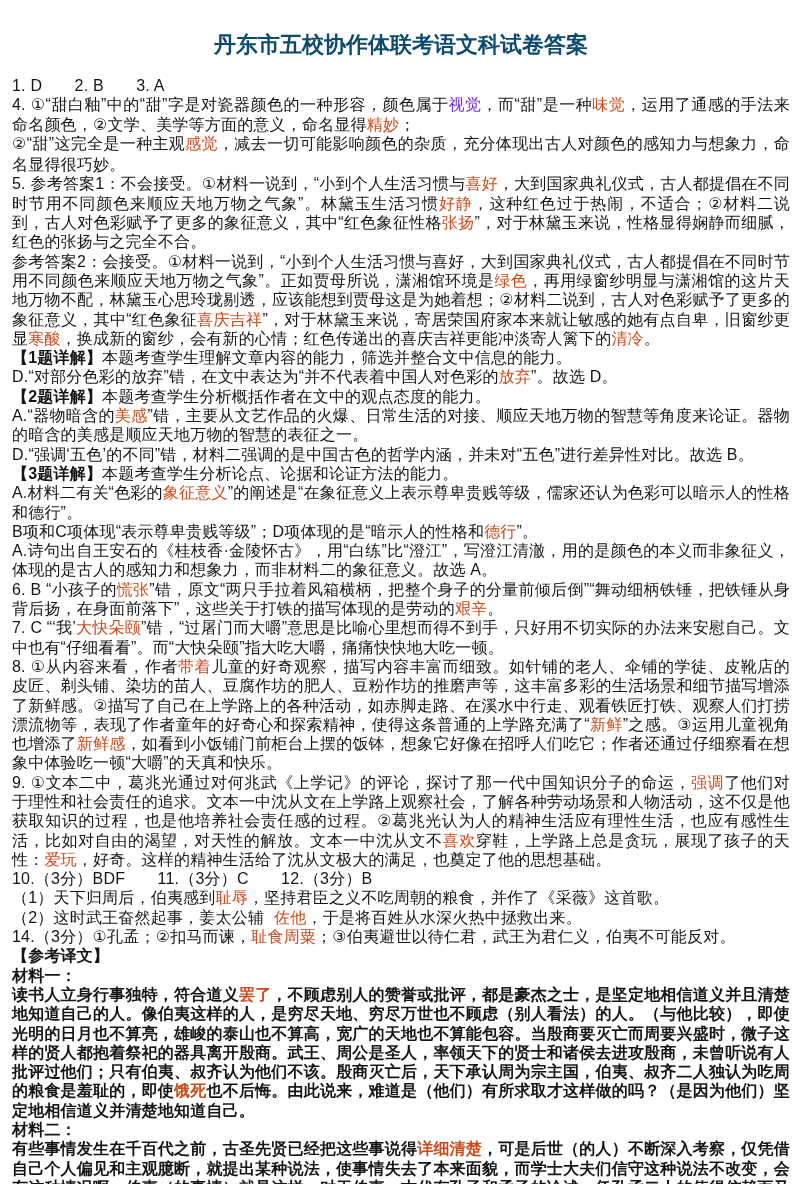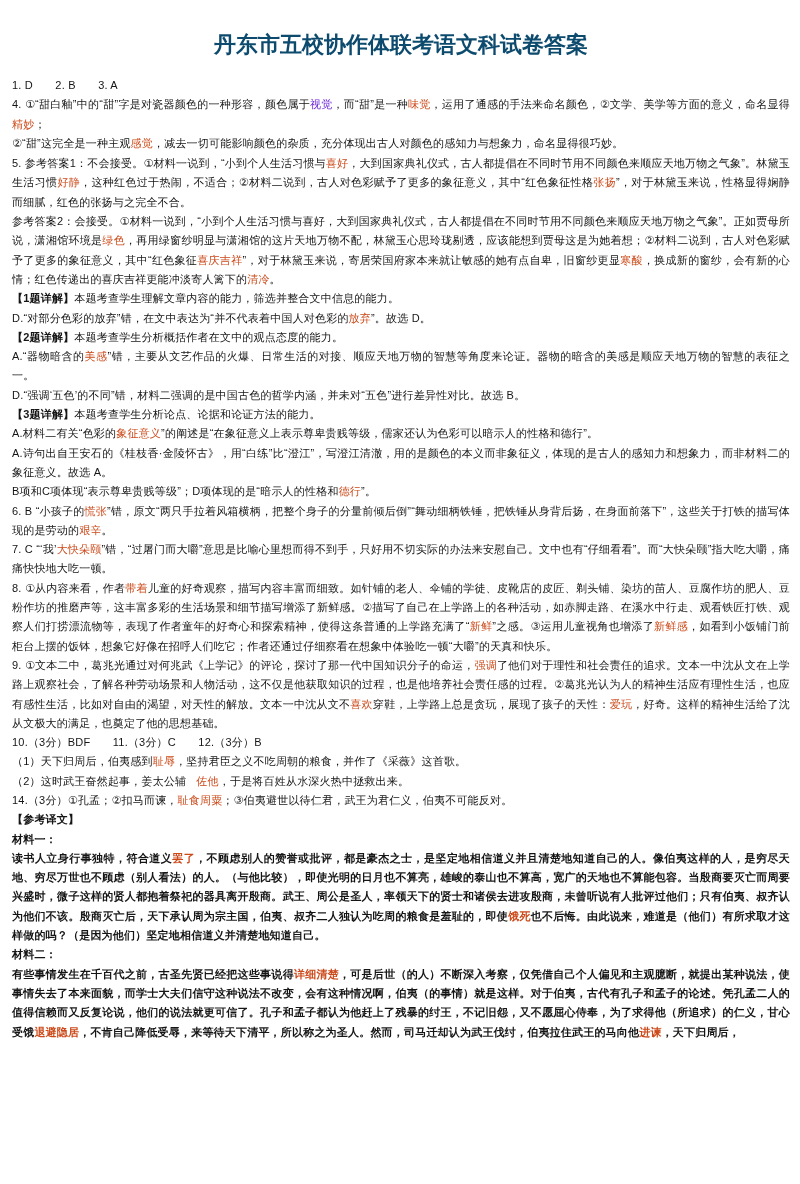--- a/index.html
+++ b/index.html
@@ -19,21 +19,21 @@
   }
   .title {
     font-size: 22px;
     font-weight: bold;
     text-align: center;
     margin: 0 0 16px 0;
     color: #0c4a6e;
   }
   .body p {
     margin: 0;
-    font-size: 11px;
+    font-size: 16px;
     line-height: 19.3px;
     text-align: justify;
     letter-spacing: 0.2px;
     word-break: break-all;
   }
   .bold { font-weight: bold; }
 </style>
 </head>
 <body>
 
@@ -45,22 +45,22 @@
       <p><span>②“甜”这完全是一种主观</span><span style="color: rgb(204, 74, 26); font-family: Liberation Mono, monospace;">感觉</span><span>，减去一切可能影响颜色的杂质，充分体现出古人对颜色的感知力与想象力，命名显得很巧妙。</span></p>
       <p><span>5. 参考答案1：不会接受。①材料一说到，“小到个人生活习惯与</span><span style="color: rgb(204, 74, 26);">喜好</span><span>，大到国家典礼仪式，古人都提倡在不同时节用不同颜色来顺应天地万物之气象”。林黛玉生活习惯</span><span style="color: rgb(204, 74, 26);">好静</span><span>，这种红色过于热闹，不适合；②材料二说到，古人对色彩赋予了更多的象征意义，其中“红色象征性格</span><span style="color: rgb(204, 74, 26);">张扬</span><span>”，对于林黛玉来说，性格显得娴静而细腻，红色的张扬与之完全不合。</span></p>
       <p><span>参考答案2：会接受。①材料一说到，“小到个人生活习惯与喜好，大到国家典礼仪式，古人都提倡在不同时节用不同颜色来顺应天地万物之气象”。正如贾母所说，潇湘馆环境是</span><span style="color: rgb(204, 74, 26);">绿色</span><span>，再用绿窗纱明显与潇湘馆的这片天地万物不配，林黛玉心思玲珑剔透，应该能想到贾母这是为她着想；②材料二说到，古人对色彩赋予了更多的象征意义，其中“红色象征</span><span style="color: rgb(204, 74, 26);">喜庆吉祥</span><span>”，对于林黛玉来说，寄居荣国府家本来就让敏感的她有点自卑，旧窗纱更显</span><span style="color: rgb(204, 74, 26);">寒酸</span><span>，换成新的窗纱，会有新的心情；红色传递出的喜庆吉祥更能冲淡寄人篱下的</span><span style="color: rgb(204, 74, 26);">清冷</span><span>。</span></p>
       <p><span class="bold">【1题详解】</span><span>本题考查学生理解文章内容的能力，筛选并整合文中信息的能力。</span></p>
       <p><span>D.“对部分色彩的放弃”错，在文中表达为“并不代表着中国人对色彩的</span><span style="color: rgb(204, 74, 26);">放弃</span><span>”。故选 D。</span></p>
       <p><span class="bold">【2题详解】</span><span>本题考查学生分析概括作者在文中的观点态度的能力。</span></p>
       <p><span>A.“器物暗含的</span><span style="color: rgb(204, 74, 26);">美感</span><span>”错，主要从文艺作品的火爆、日常生活的对接、顺应天地万物的智慧等角度来论证。器物的暗含的美感是顺应天地万物的智慧的表征之一。</span></p>
       <p><span>D.“强调‘五色’的不同”错，材料二强调的是中国古色的哲学内涵，并未对“五色”进行差异性对比。故选 B。</span></p>
       <p><span class="bold">【3题详解】</span><span>本题考查学生分析论点、论据和论证方法的能力。</span></p>
       <p><span>A.材料二有关“色彩的</span><span style="color: rgb(204, 74, 26);">象征意义</span><span>”的阐述是“在象征意义上表示尊卑贵贱等级，儒家还认为色彩可以暗示人的性格和德行”。</span></p>
+      <p><span>B项和C项体现“表示尊卑贵贱等级”；D项体现的是“暗示人的性格和</span><span style="color: rgb(204, 74, 26);">德行</span><span>”。</span></p>
       <p><span>A.诗句出自王安石的《桂枝香·金陵怀古》，用“白练”比“澄江”，写澄江清澈，用的是颜色的本义而非象征义，体现的是古人的感知力和想象力，而非材料二的象征意义。故选 A。</span></p>
-      <p><span>B项和C项体现“表示尊卑贵贱等级”；D项体现的是“暗示人的性格和</span><span style="color: rgb(204, 74, 26);">德行</span><span>”。</span></p>
       <p><span>6. B “小孩子的</span><span style="color: rgb(204, 74, 26);">慌张</span><span>”错，原文“两只手拉着风箱横柄，把整个身子的分量前倾后倒”“舞动细柄铁锤，把铁锤从身背后扬，在身面前落下”，这些关于打铁的描写体现的是劳动的</span><span style="color: rgb(204, 74, 26);">艰辛</span><span>。</span></p>
       <p><span>7. C “‘我’</span><span style="color: rgb(204, 74, 26);">大快朵颐</span><span>”错，“过屠门而大嚼”意思是比喻心里想而得不到手，只好用不切实际的办法来安慰自己。文中也有“仔细看看”。而“大快朵颐”指大吃大嚼，痛痛快快地大吃一顿。</span></p>
       <p><span>8. ①从内容来看，作者</span><span style="color: rgb(204, 74, 26);">带着</span><span>儿童的好奇观察，描写内容丰富而细致。如针铺的老人、伞铺的学徒、皮靴店的皮匠、剃头铺、染坊的苗人、豆腐作坊的肥人、豆粉作坊的推磨声等，这丰富多彩的生活场景和细节描写增添了新鲜感。②描写了自己在上学路上的各种活动，如赤脚走路、在溪水中行走、观看铁匠打铁、观察人们打捞漂流物等，表现了作者童年的好奇心和探索精神，使得这条普通的上学路充满了“</span><span style="color: rgb(204, 74, 26);">新鲜</span><span>”之感。③运用儿童视角也增添了</span><span style="color: rgb(204, 74, 26);">新鲜感</span><span>，如看到小饭铺门前柜台上摆的饭钵，想象它好像在招呼人们吃它；作者还通过仔细察看在想象中体验吃一顿“大嚼”的天真和快乐。</span></p>
       <p><span>9. ①文本二中，葛兆光通过对何兆武《上学记》的评论，探讨了那一代中国知识分子的命运，</span><span style="color: rgb(204, 74, 26);">强调</span><span>了他们对于理性和社会责任的追求。文本一中沈从文在上学路上观察社会，了解各种劳动场景和人物活动，这不仅是他获取知识的过程，也是他培养社会责任感的过程。②葛兆光认为人的精神生活应有理性生活，也应有感性生活，比如对自由的渴望，对天性的解放。文本一中沈从文不</span><span style="color: rgb(204, 74, 26);">喜欢</span><span>穿鞋，上学路上总是贪玩，展现了孩子的天性：</span><span style="color: rgb(204, 74, 26);">爱玩</span><span>，好奇。这样的精神生活给了沈从文极大的满足，也奠定了他的思想基础。</span></p>
       <p><span>10.（3分）BDF　　11.（3分）C　　12.（3分）B</span></p>
       <p><span>（1）天下归周后，伯夷感到</span><span style="color: rgb(204, 74, 26);">耻辱</span><span>，坚持君臣之义不吃周朝的粮食，并作了《采薇》这首歌。</span></p>
       <p><span>（2）这时武王奋然起事，姜太公辅</span><span style="color: rgb(204, 74, 26); margin-left: 10px;">佐他</span><span>，于是将百姓从水深火热中拯救出来。</span></p>
       <p><span>14.（3分）①孔孟；②扣马而谏，</span><span style="color: rgb(204, 74, 26);">耻食周粟</span><span>；③伯夷避世以待仁君，武王为君仁义，伯夷不可能反对。</span></p>
       <p class="bold"><span>【参考译文】</span></p>
       <p class="bold"><span>材料一：</span></p>

